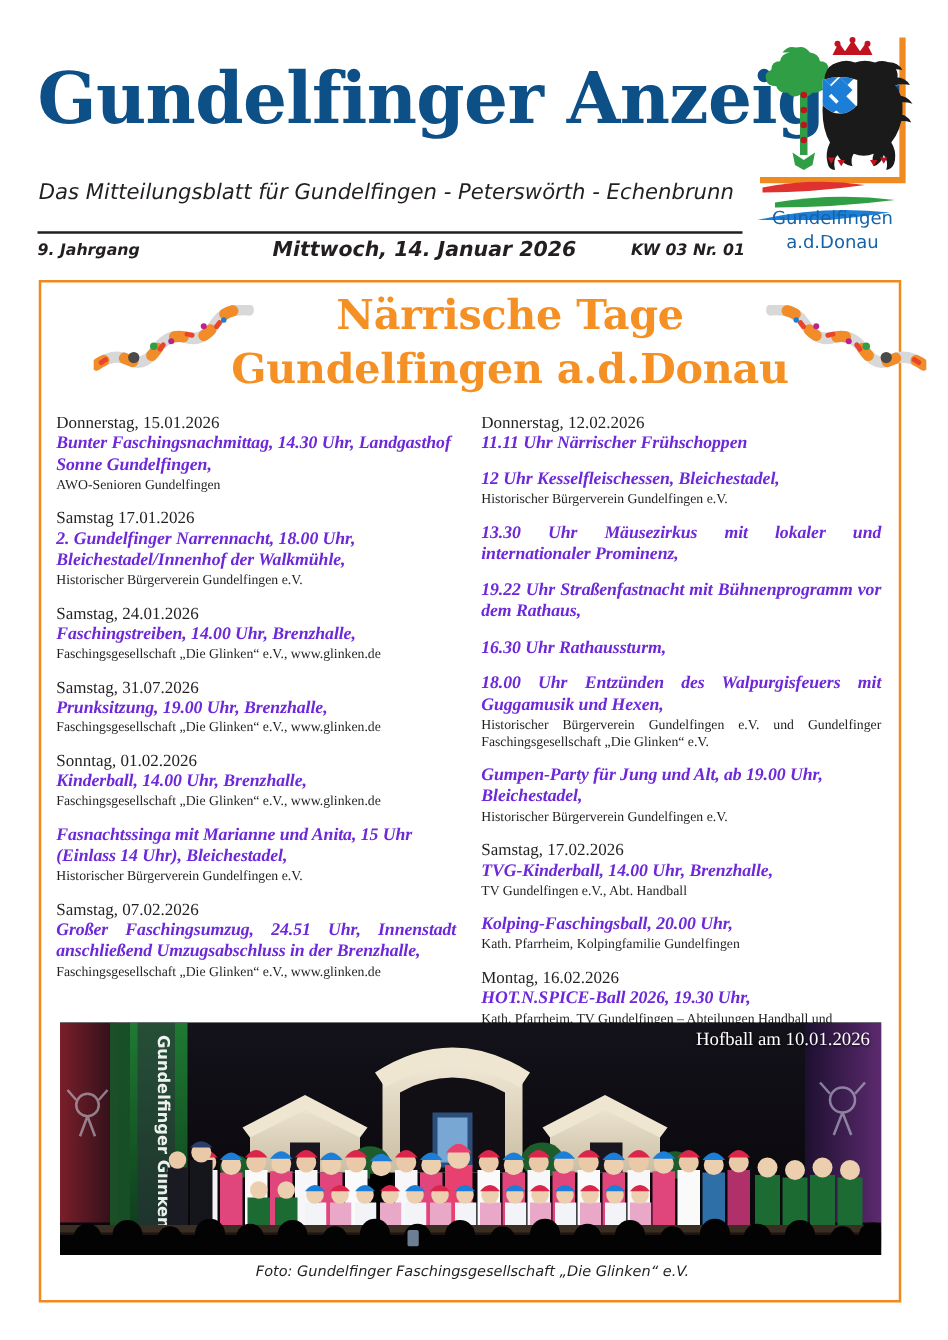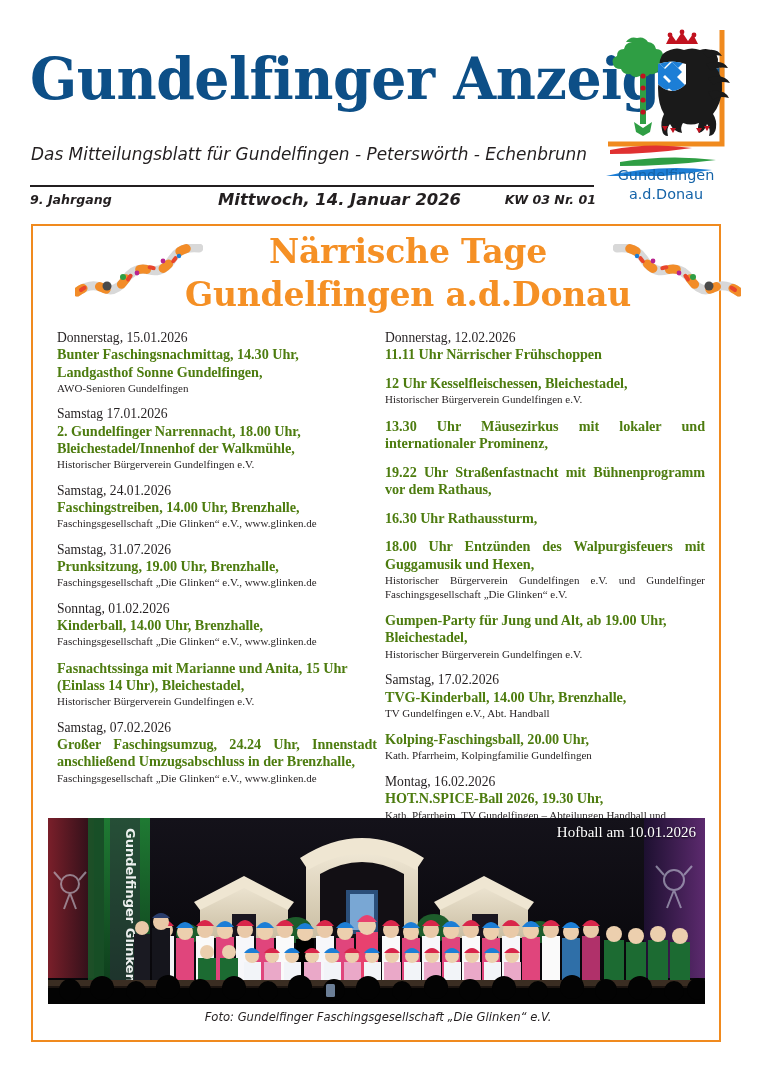--- a/index.html
+++ b/index.html
@@ -70,33 +70,34 @@
   }
   .hl-line1{display:block;}
   .hl-line2{display:block;}
   .streamer{position:absolute;top:14px;width:128px;height:58px;}
   .streamer.left{left:10px;}
   .streamer.right{right:10px;}
 
   
   .cols{position:absolute;left:41px;top:330px;width:672px;height:480px;}
   .col{position:absolute;top:0;width:320px;}
-  .col.left{left:16px;}
+  .col.left{left:4px;}
   .col.right{left:344px;}
 
   .ev{margin-bottom:11.5px;}
   .ev:last-child{margin-bottom:0;}
   .ev .date{
     font-size:13.6px;line-height:16.4px;color:#231f20;font-weight:400;
     font-family:"Liberation Serif", serif;
   }
   .ev .title{
-    font-size:14.2px;line-height:17.2px;color:#4d7c0f;font-weight:700;
+    font-size:14.2px;line-height:17.2px;color:#6d28d9;font-weight:700;
     font-family:"Liberation Serif", serif;
     letter-spacing:-0.05px;
+    font-style:italic;
   }
   .ev .title.just{text-align:justify;}
   .ev .org{
     font-size:11px;line-height:14px;color:#231f20;font-weight:400;
     font-family:"Liberation Serif", serif;
   }
   .ev .org.just{text-align:justify;}
 
   
   .photo-wrap{position:absolute;left:48px;top:818px;width:657px;height:186px;}
@@ -252,21 +253,21 @@
           <div class="date">Sonntag, 01.02.2026</div>
           <div class="title">Kinderball, 14.00 Uhr, Brenzhalle,</div>
           <div class="org">Faschingsgesellschaft „Die Glinken“ e.V., www.glinken.de</div>
         </div>
         <div class="ev">
           <div class="title">Fasnachtssinga mit Marianne und Anita, 15 Uhr (Einlass 14 Uhr), Bleichestadel,</div>
           <div class="org">Historischer Bürgerverein Gundelfingen e.V.</div>
         </div>
         <div class="ev">
           <div class="date">Samstag, 07.02.2026</div>
-          <div class="title just">Großer Faschingsumzug, 24.24 Uhr, Innenstadt anschließend Umzugsabschluss in der Brenzhalle,</div>
+          <div class="title just">Großer Faschingsumzug, 24.51 Uhr, Innenstadt anschließend Umzugsabschluss in der Brenzhalle,</div>
           <div class="org just">Faschingsgesellschaft „Die Glinken“ e.V., www.glinken.de</div>
         </div>
       </div>
     <div class="col right" id="col-right">
         <div class="ev">
           <div class="date">Donnerstag, 12.02.2026</div>
           <div class="title">11.11 Uhr Närrischer Frühschoppen</div>
         </div>
         <div class="ev">
           <div class="title">12 Uhr Kesselfleischessen, Bleichestadel,</div>

